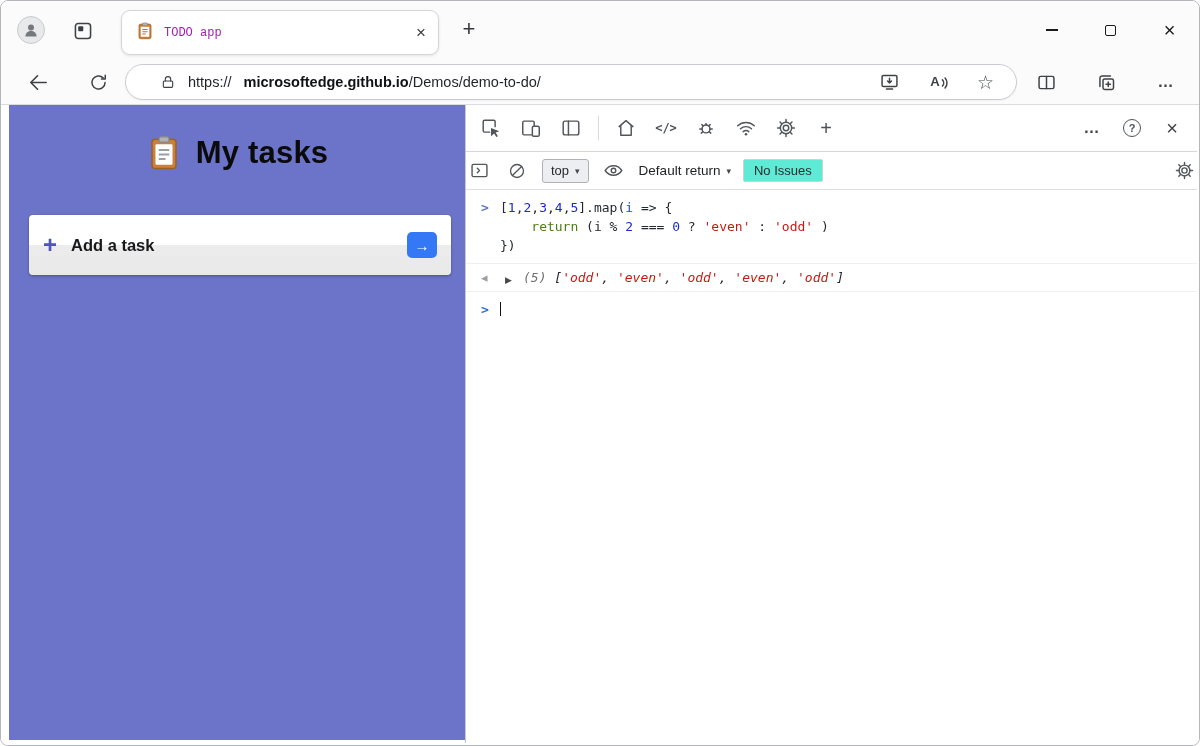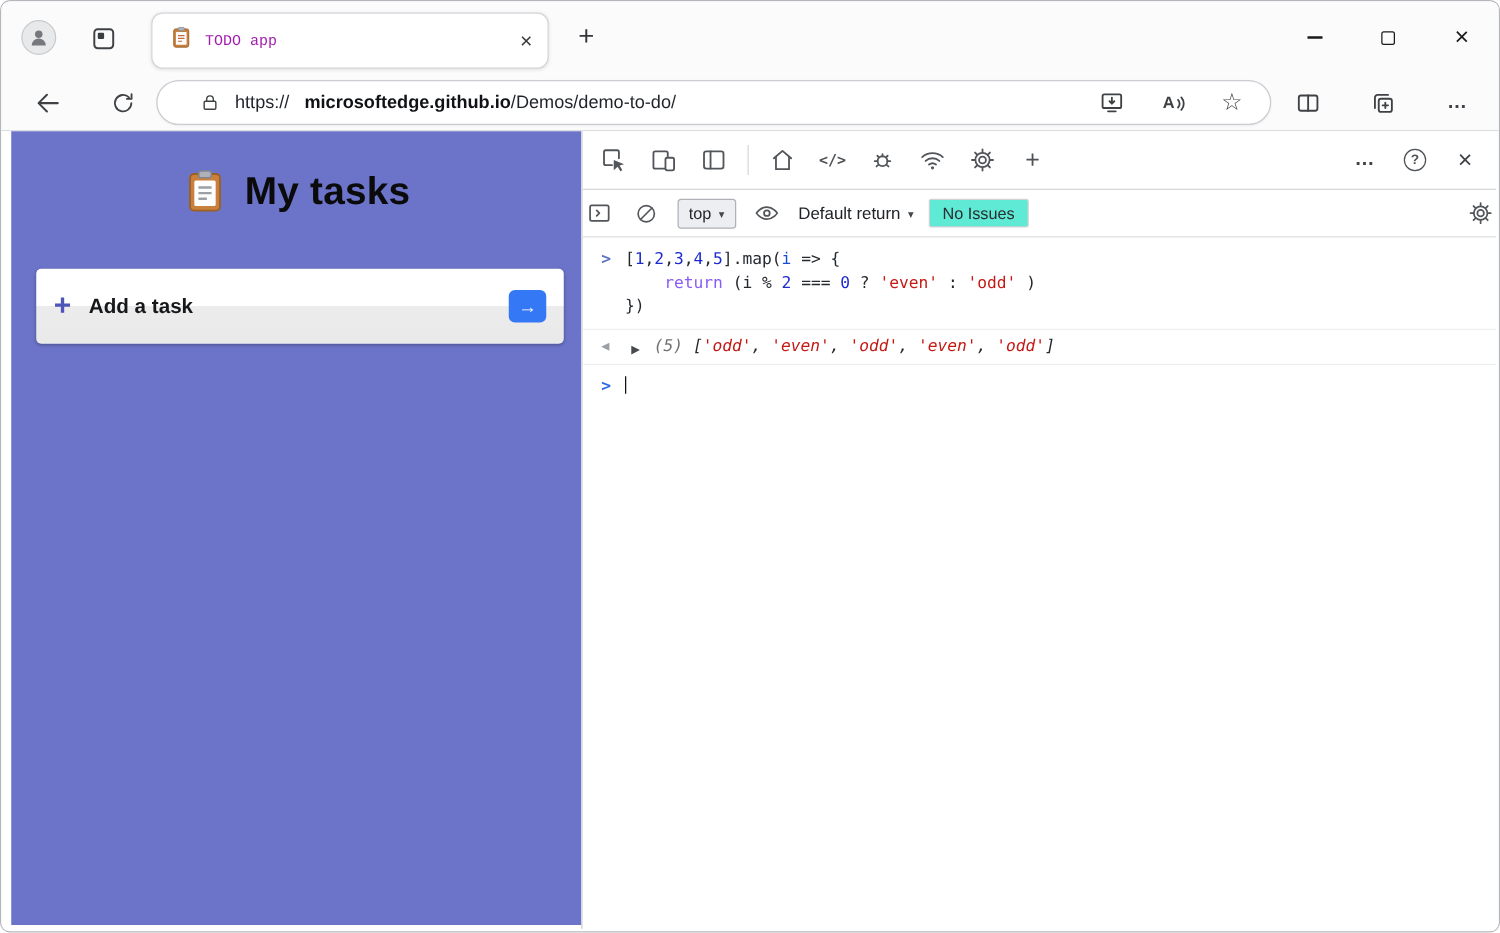--- a/index.html
+++ b/index.html
@@ -82,21 +82,21 @@
   .msg-result { border-top:1px solid #efeff1; border-bottom:1px solid #efeff1; margin-top:4px; padding-left:57px; font-style:italic; }
   .result-arrow { position:absolute; left:15px; top:4px; color:#9aa0a6; font-style:normal; font-family:"DejaVu Sans",sans-serif; }
   .expand-tri { position:absolute; left:39px; top:7px; font-size:9px; color:#46494d; font-style:normal; font-family:"DejaVu Sans",sans-serif; }
   .msg-prompt { padding-top:8px; }
   .msg-prompt .chev { top:8px; color:#2b6be8; font-weight:700; }
   .caret-line { display:inline-block; width:1px; height:14px; background:#111; vertical-align:-2px; }
 
   .tok-p { color:#24292f; }
   .tok-n { color:#1c2acf; }
   .tok-d { color:#174fd0; }
-  .tok-k { color:#8b5cf6; }
+  .tok-k { color:#4d7c0f; }
   .tok-s { color:#c41a16; }
   .tok-m { color:#717171; }
 
   svg.s { stroke:#3f4245; fill:none; stroke-width:1.7; stroke-linecap:round; stroke-linejoin:round; }
   svg.dts { stroke:#52565a; fill:none; stroke-width:1.6; stroke-linecap:round; stroke-linejoin:round; }
   svg.act { stroke:#1956a8; }
 </style>
 </head>
 <body>
 

